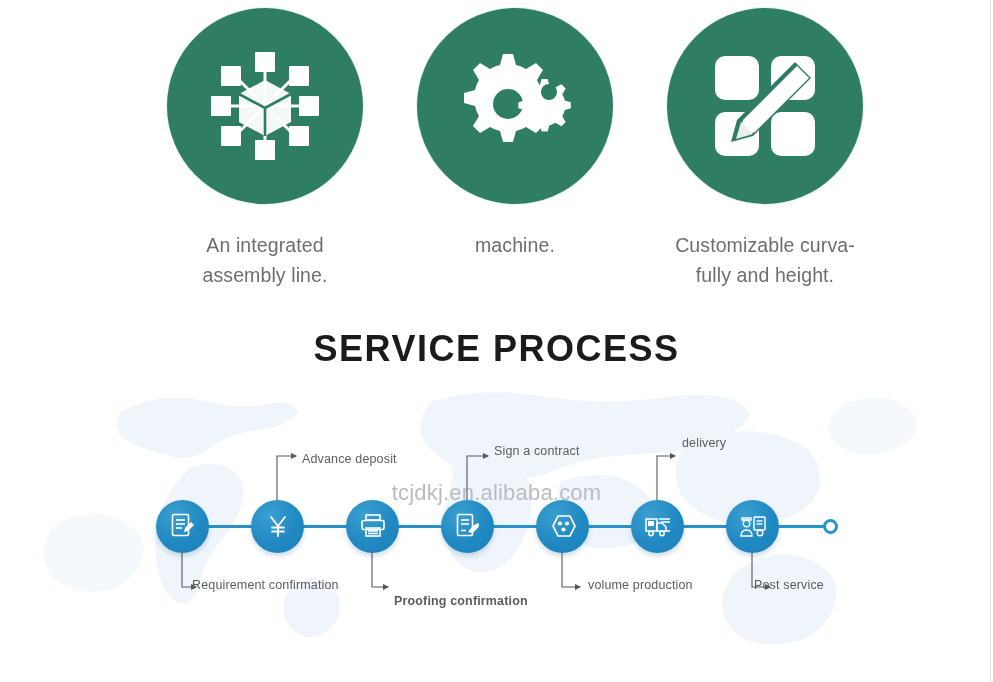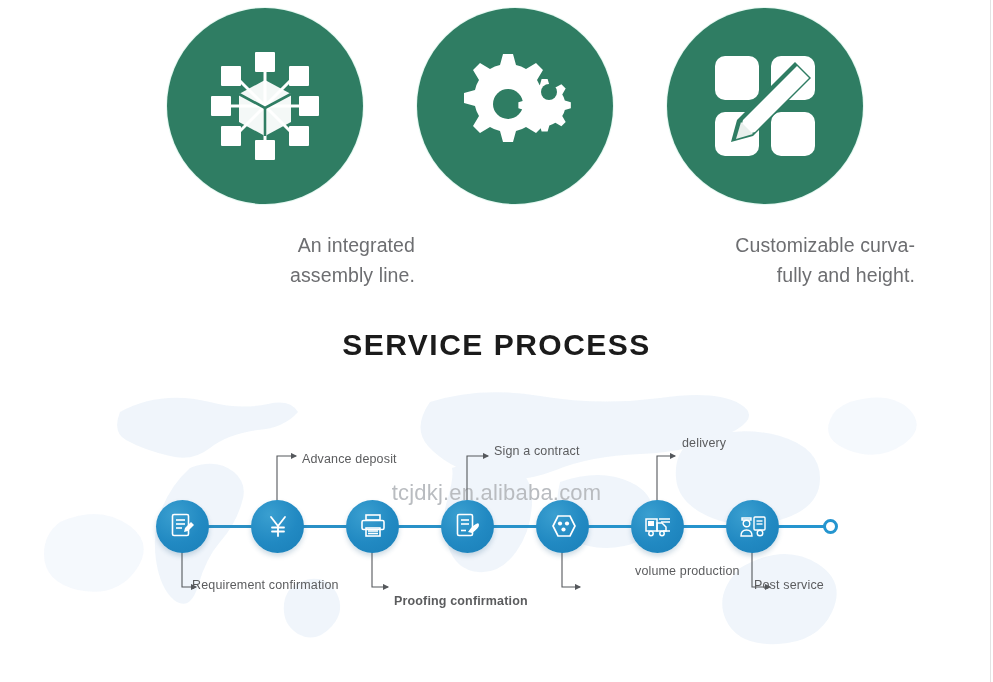--- a/index.html
+++ b/index.html
@@ -34,21 +34,21 @@
   
   #features {
     position: absolute;
     left: 0; top: 0;
     width: 993px; height: 300px;
   }
   .feature {
     position: absolute;
     top: 8px;
     width: 300px;
-    text-align: right;
+    text-align: center;
   }
   .feature-1 { left: 115px; }
   .feature-2 { left: 365px; }
   .feature-3 { left: 615px; }
 
   .circle {
     width: 196px;
     height: 196px;
     border-radius: 50%;
     background: #2f7d63;
@@ -65,21 +65,21 @@
     color: #6d6e71;
     letter-spacing: .1px;
   }
 
   
   #process-title {
     position: absolute;
     left: 0; top: 328px;
     width: 993px;
     text-align: center;
-    font-size: 30px;
+    font-size: 36px;
     font-weight: bold;
     letter-spacing: 1.5px;
     color: #1b1b1b;
     font-family: "Liberation Sans", sans-serif;
   }
 
   
   #timeline {
     position: absolute;
     left: 0; top: 372px;
@@ -199,20 +199,21 @@
             <g fill="#ffffff">
               <path d="M50 10 l10 0 3 11 a30 30 0 0 1 10 4 l10-6 7 7 -6 10 a30 30 0 0 1 4 10 l11 3 0 10 -11 3 a30 30 0 0 1-4 10 l6 10 -7 7 -10-6 a30 30 0 0 1-10 4 l-3 11 -10 0 -3-11 a30 30 0 0 1-10-4 l-10 6 -7-7 6-10 a30 30 0 0 1-4-10 l-11-3 0-10 11-3 a30 30 0 0 1 4-10 l-6-10 7-7 10 6 a30 30 0 0 1 10-4 Z"></path>
               <circle cx="55" cy="60" r="15" fill="#2f7d63"></circle>
               <path d="M92 36 l7 0 2 7 a20 20 0 0 1 7 3 l7-4 5 5 -4 7 a20 20 0 0 1 3 7 l7 2 0 7 -7 2 a20 20 0 0 1-3 7 l4 7 -5 5 -7-4 a20 20 0 0 1-7 3 l-2 7 -7 0 -2-7 a20 20 0 0 1-7-3 l-7 4 -5-5 4-7 a20 20 0 0 1-3-7 l-7-2 0-7 7-2 a20 20 0 0 1 3-7 l-4-7 5-5 7 4 a20 20 0 0 1 7-3 Z" transform="translate(-6,-8) scale(.86) translate(18,14)"></path>
               <circle cx="96" cy="48" r="8" fill="#2f7d63"></circle>
             </g>
           </svg>
         </span>
       </div>
       <div class="feature-caption">
+        <div>machine.</div>
       </div>
     </div>
 
     <div class="feature feature-3">
       <div class="circle">
         <span>
           <svg width="124" height="124" viewBox="0 0 124 124">
             <g fill="#ffffff">
               <rect x="12" y="12" width="44" height="44" rx="10"></rect>
               <rect x="68" y="12" width="44" height="44" rx="10"></rect>
@@ -382,20 +383,20 @@
             <circle cx="22" cy="22" r="2.8"></circle>
           </g>
         </svg>
       </span>
     </div>
 
     <div class="cap" style="left:192px;top:206px;">Requirement  confirmation</div>
     <div class="cap" style="left:302px;top:72px;margin-top:8px;">Advance deposit</div>
     <div class="cap" style="left:394px;top:222px;font-weight:bold;">Proofing confirmation</div>
     <div class="cap" style="left:494px;top:72px;">Sign a contract</div>
-    <div class="cap" style="left:588px;top:192px;margin-left:47px;">volume production</div>
+    <div class="cap" style="left:588px;top:206px;">volume production</div>
     <div class="cap" style="left:682px;top:64px;">delivery</div>
     <div class="cap" style="left:754px;top:206px;">Post service</div>
 
   </div>
 
   <div id="right-rule"></div>
 </div>
 
 </body></html>

